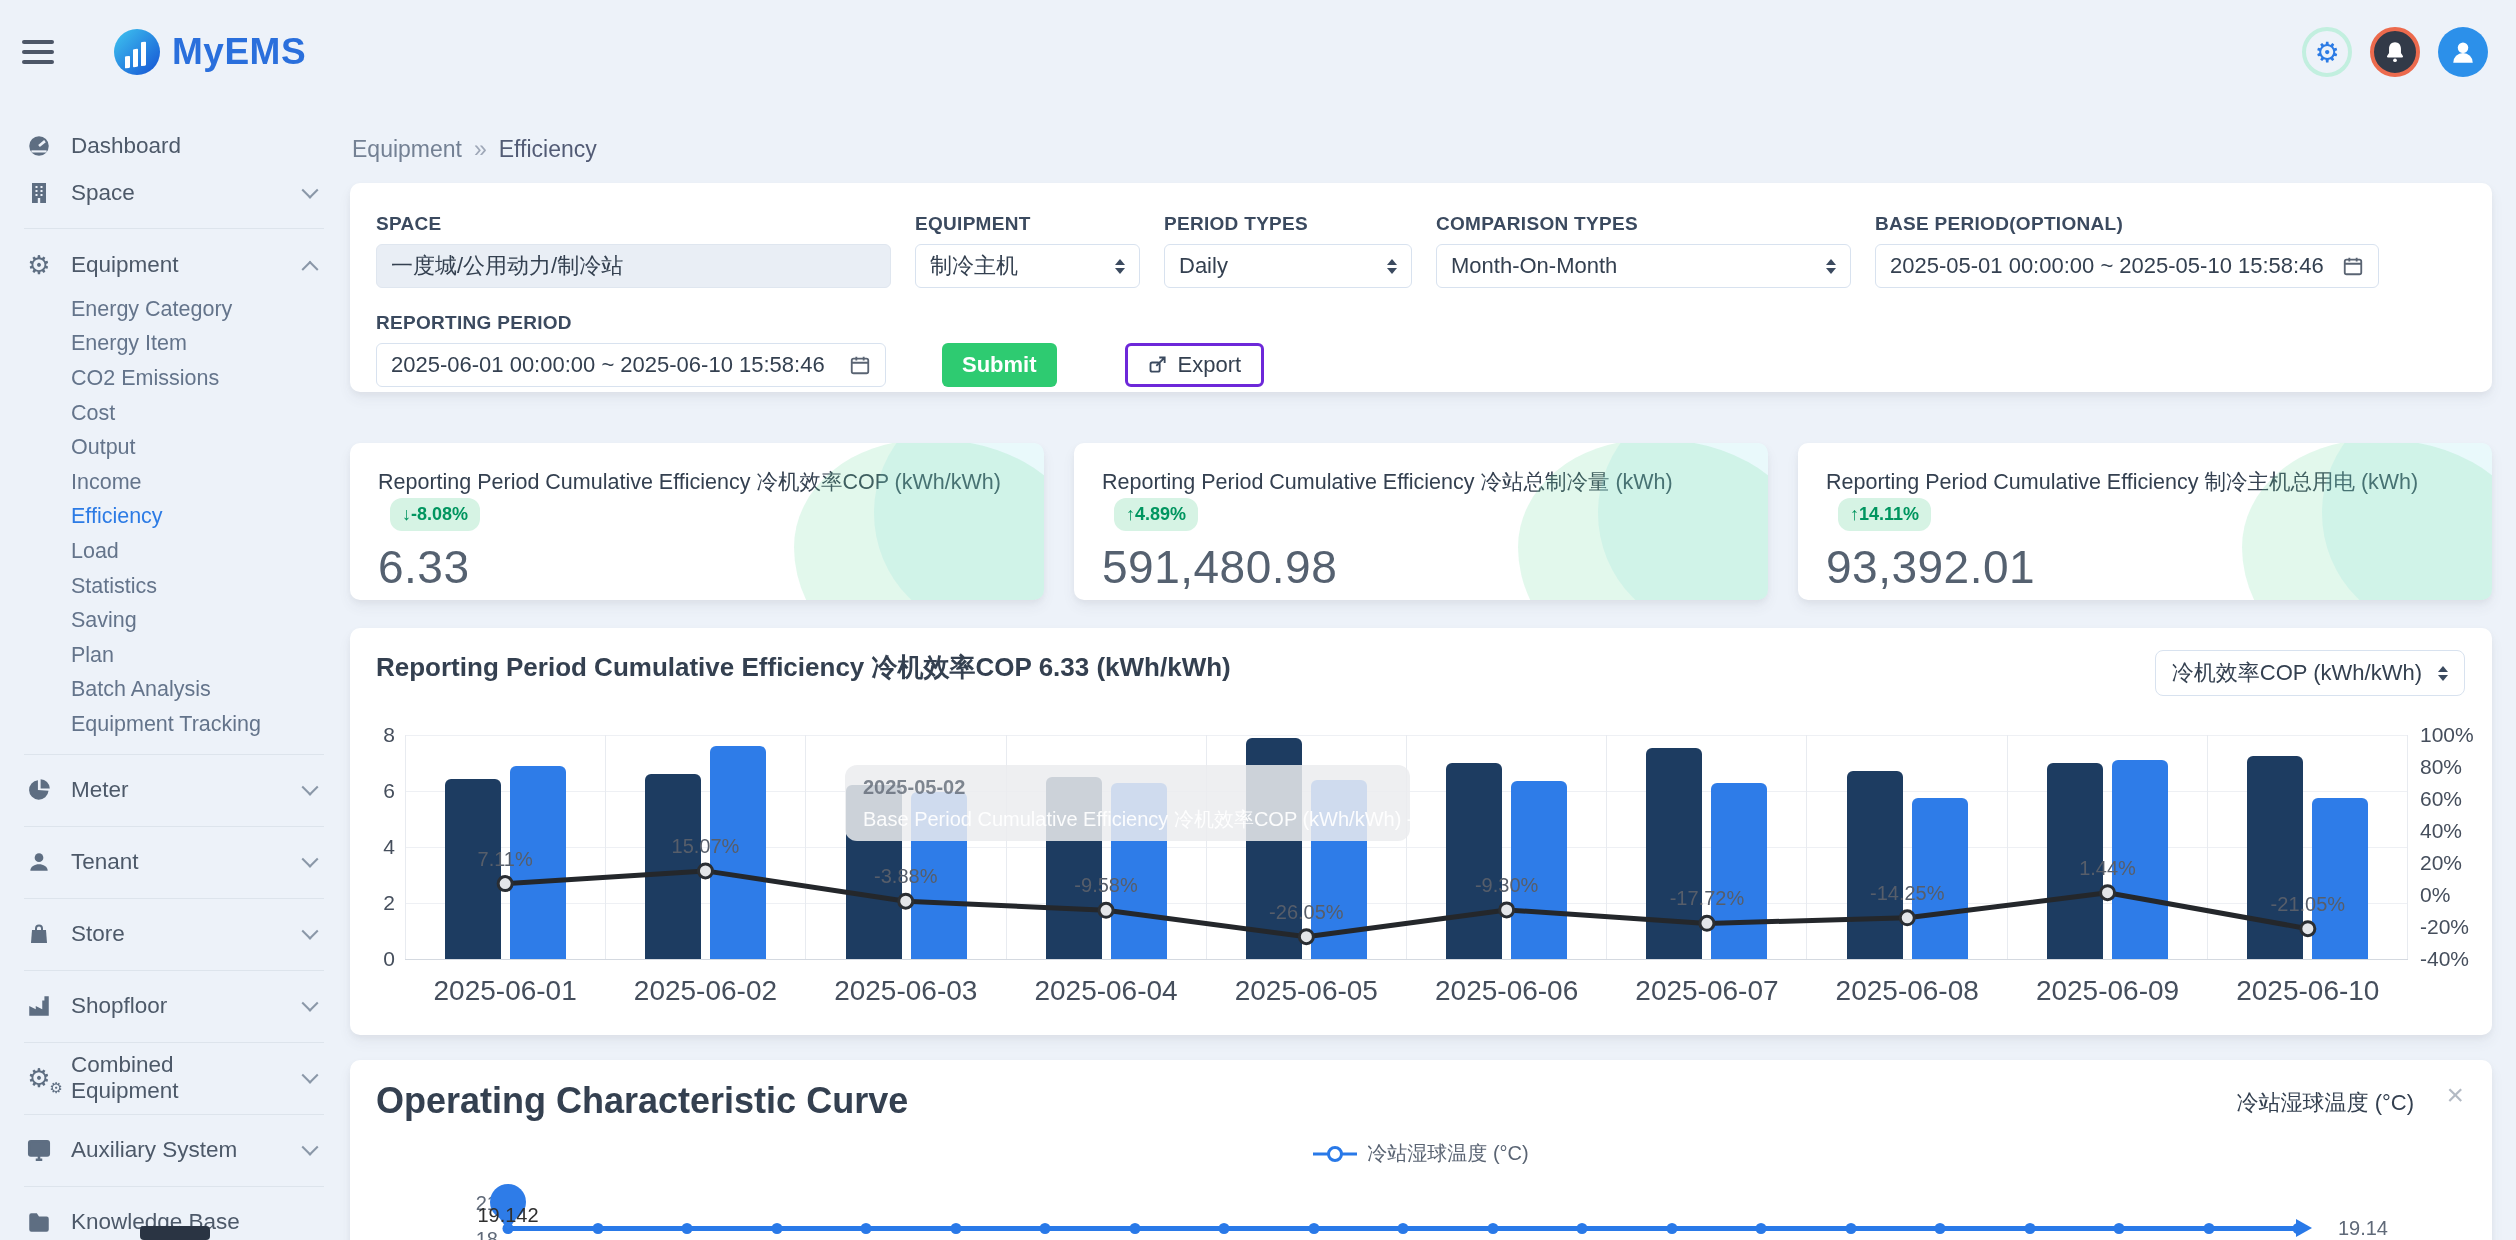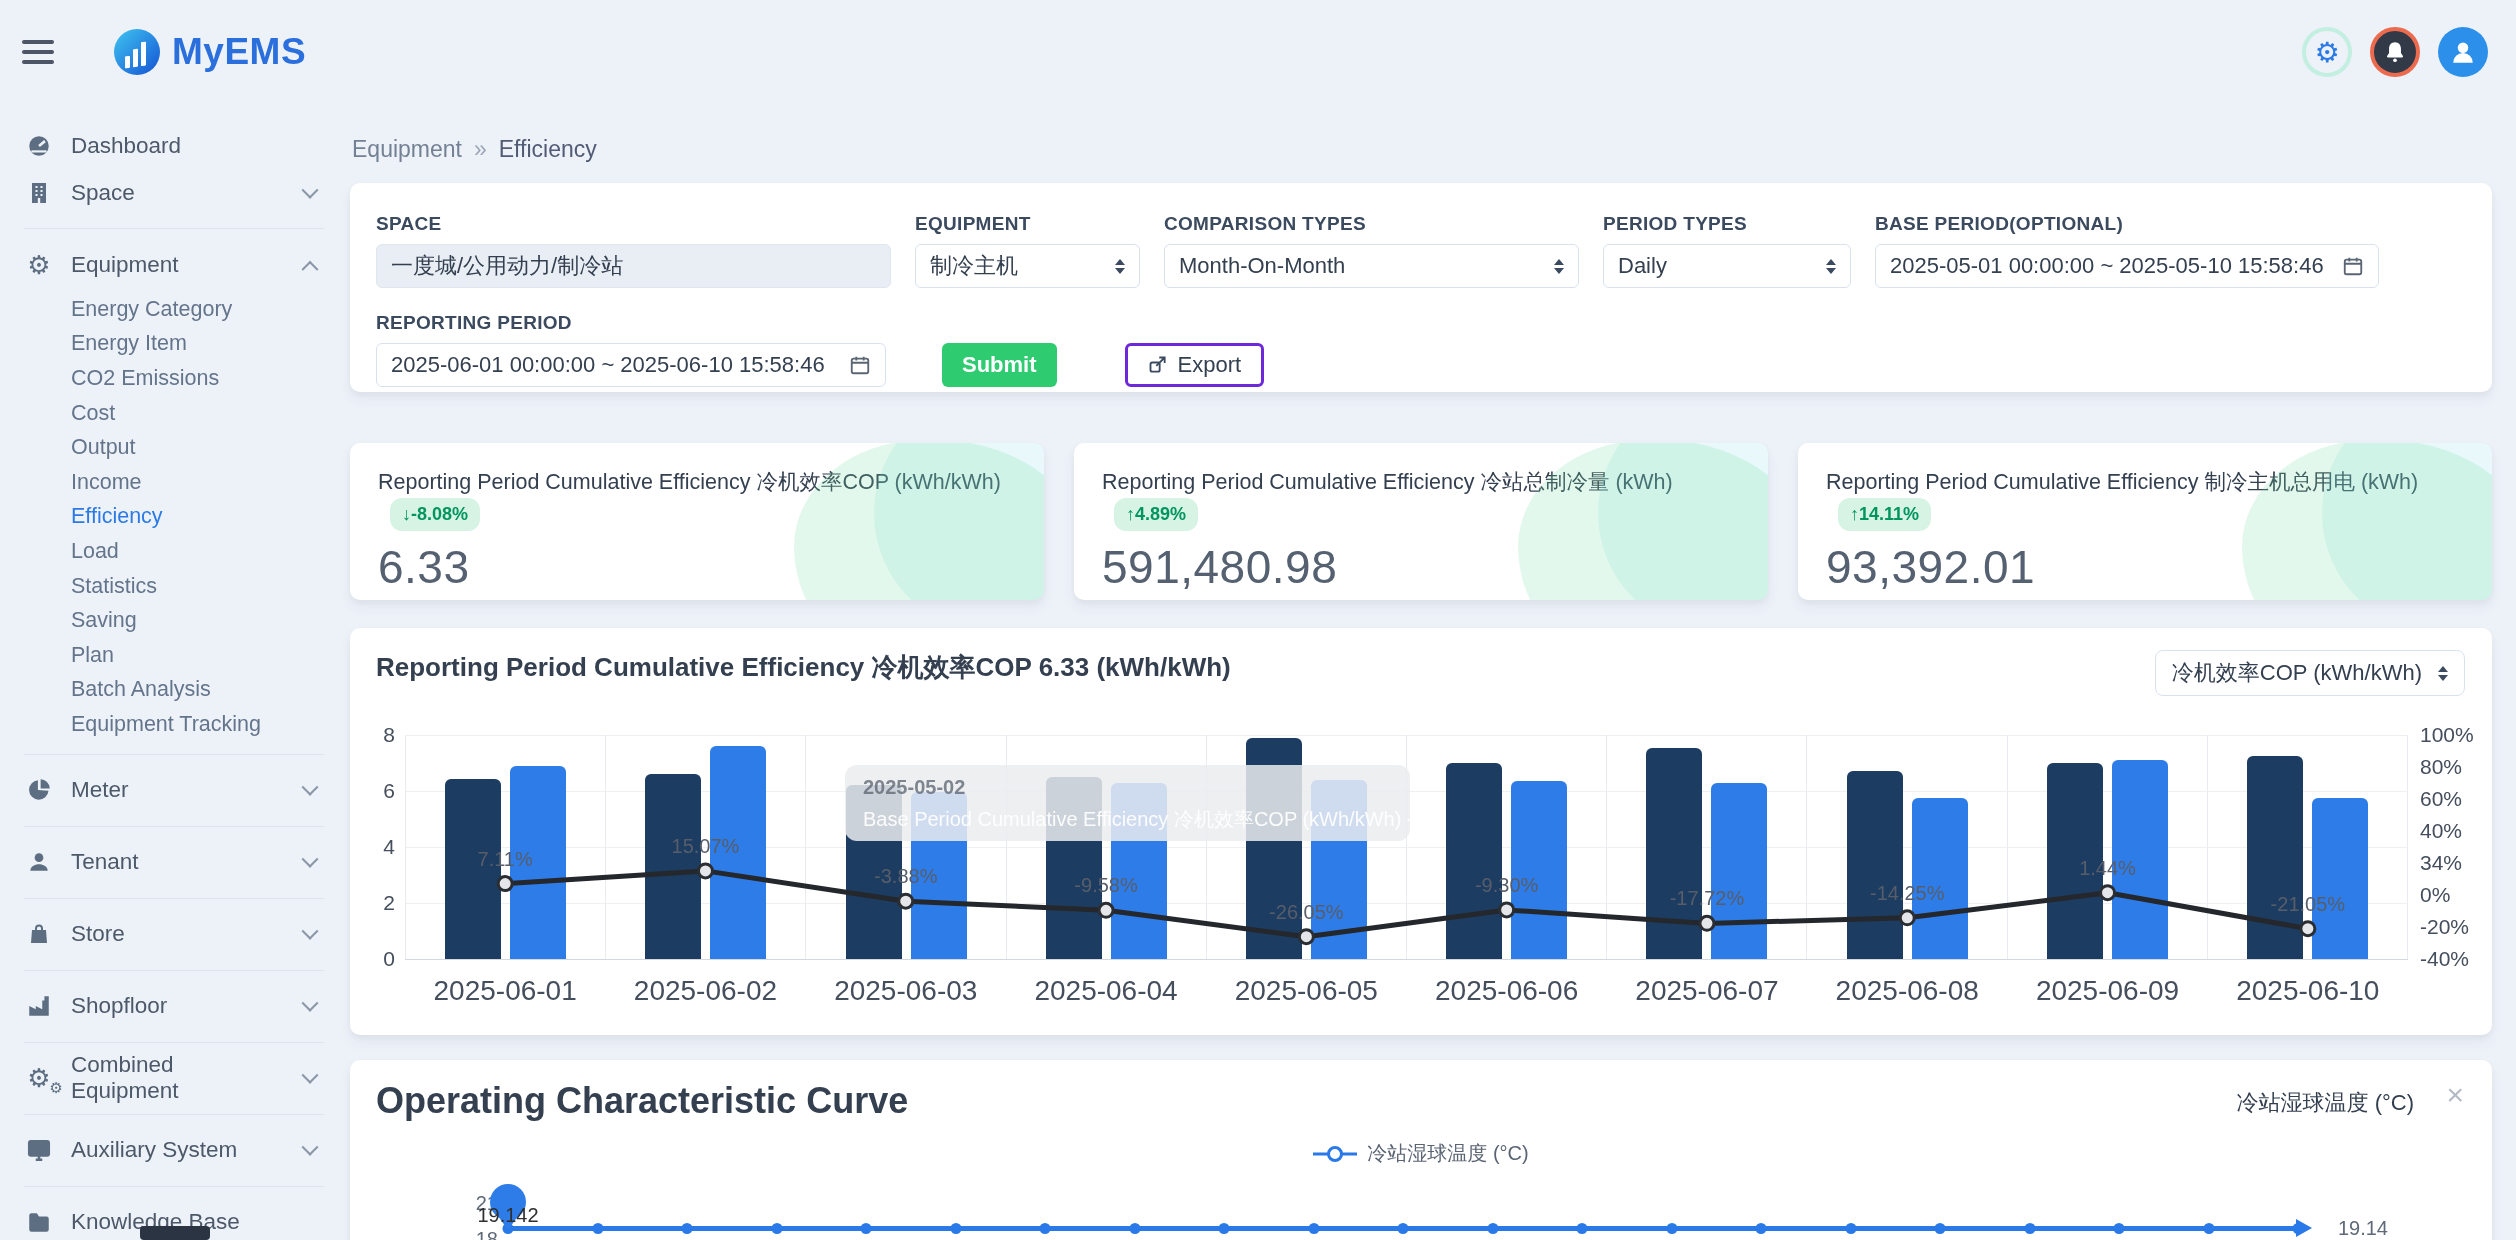--- a/index.html
+++ b/index.html
@@ -312,34 +312,34 @@
         <div class="field" style="width:225px">
           <label>EQUIPMENT</label>
           <div class="control">
             <span>制冷主机</span>
             <span class="sel-arrows">
                 <span class="tri-up"></span>
                 <span class="tri-down"></span>
               </span>
           </div>
         </div>
+        <div class="field" style="width:248px">
+          <label>PERIOD TYPES</label>
+          <div class="control">
+            <span>Daily</span>
+            <span class="sel-arrows">
+                <span class="tri-up"></span>
+                <span class="tri-down"></span>
+              </span>
+          </div>
+        </div>
         <div class="field" style="width:415px">
           <label>COMPARISON TYPES</label>
           <div class="control">
             <span>Month-On-Month</span>
-            <span class="sel-arrows">
-                <span class="tri-up"></span>
-                <span class="tri-down"></span>
-              </span>
-          </div>
-        </div>
-        <div class="field" style="width:248px">
-          <label>PERIOD TYPES</label>
-          <div class="control">
-            <span>Daily</span>
             <span class="sel-arrows">
                 <span class="tri-up"></span>
                 <span class="tri-down"></span>
               </span>
           </div>
         </div>
         <div class="field" style="width:504px">
           <label>BASE PERIOD(OPTIONAL)</label>
           <div class="control">
             <input readonly="" value="2025-05-01 00:00:00 ~ 2025-05-10 15:58:46" style="">
@@ -418,21 +418,21 @@
         <span class="ytick" style="top:0">8</span>
         <span class="ytick" style="top:56px">6</span>
         <span class="ytick" style="top:112px">4</span>
         <span class="ytick" style="top:168px">2</span>
         <span class="ytick" style="top:224px">0</span>
 
         <span class="y2tick" style="top:0">100%</span>
         <span class="y2tick" style="top:32px">80%</span>
         <span class="y2tick" style="top:64px">60%</span>
         <span class="y2tick" style="top:96px">40%</span>
-        <span class="y2tick" style="top:128px">34%</span>
+        <span class="y2tick" style="top:128px">20%</span>
         <span class="y2tick" style="top:160px">0%</span>
         <span class="y2tick" style="top:192px">-20%</span>
         <span class="y2tick" style="top:224px">-40%</span>
 
         <div class="bar-groups">
             <div class="bar-cell">
               <div class="bar" style="height: 180px; background: rgb(29, 60, 97);"></div>
               <div class="bar" style="height: 193px; background: rgb(46, 124, 232);"></div>
             </div>
             <div class="bar-cell">

